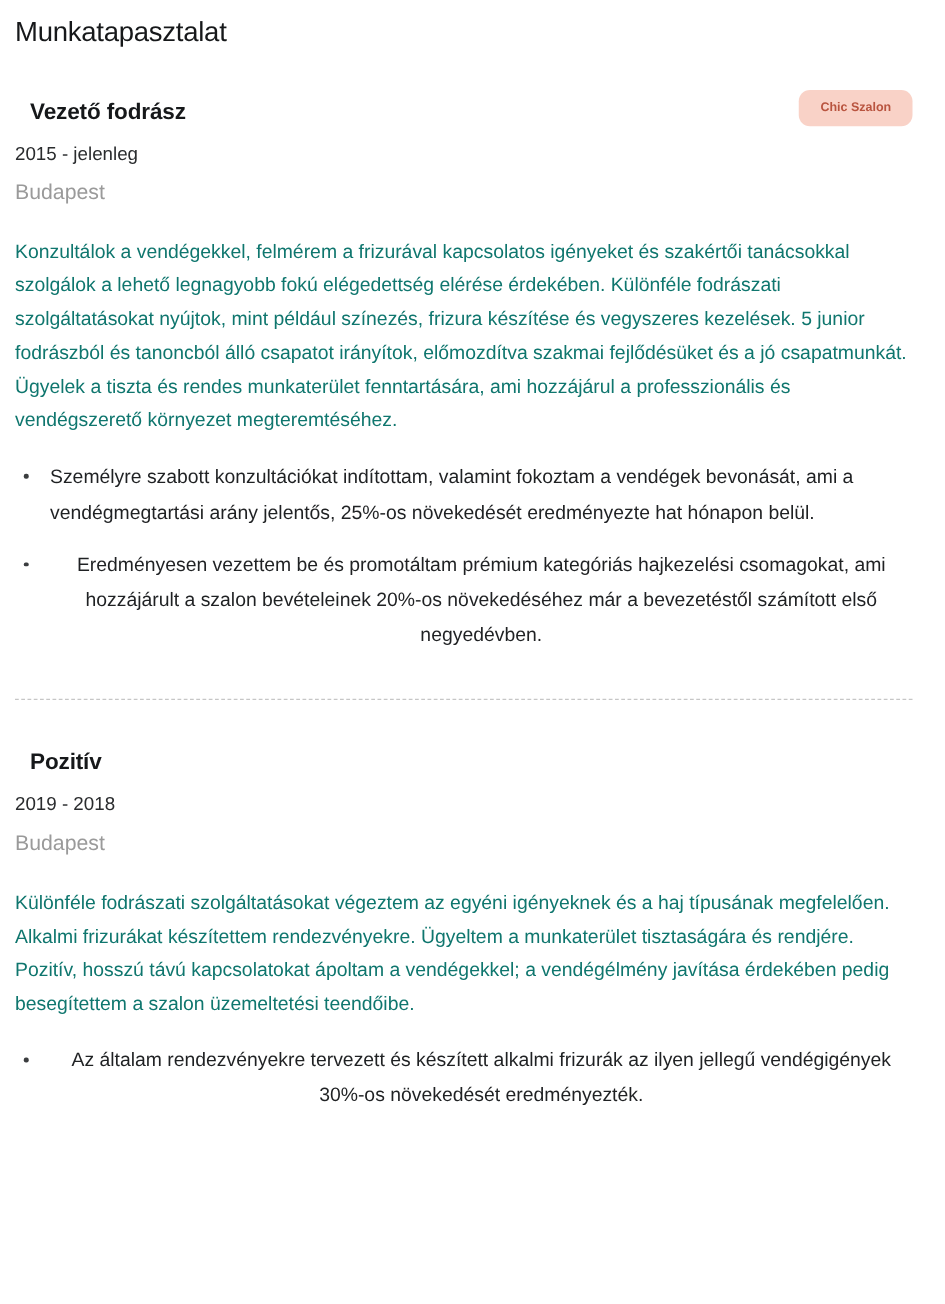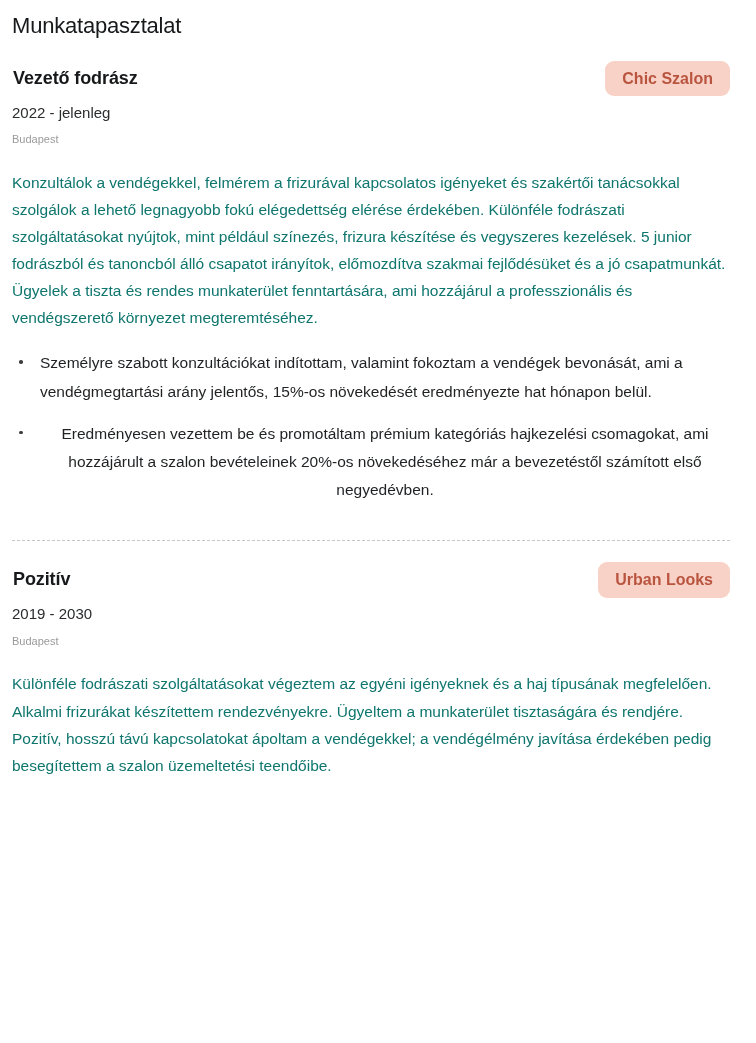--- a/index.html
+++ b/index.html
@@ -39,49 +39,49 @@
   .job-header {
     position: relative;
     min-height: 26px;
   }
 
   .job-title {
     font-size: 18px;
     font-weight: 700;
     color: #16181a;
     letter-spacing: -0.1px;
-    margin: 1px;
+    margin: 12px;
     line-height: 1.3;
     padding-right: 160px;
   }
 
   .company-badge {
     position: absolute;
     top: -6px;
     right: 0;
     background: #f9d2c7;
     color: #b9543f;
-    font-size: 16px;
+    font-size: 10px;
     font-weight: 600;
     padding: 9px 17px;
     border-radius: 9px;
     white-space: nowrap;
     line-height: 1.1;
   }
 
   .job-dates {
     font-size: 15px;
     color: #2a2c2e;
     margin: 0;
     padding-top: 10px;
     line-height: 1.35;
   }
 
   .job-location {
-    font-size: 11px;
+    font-size: 17px;
     color: #9a9a9a;
     margin: 0;
     padding-top: 9px;
     line-height: 1.35;
   }
 
   .job-description {
     font-size: 15.5px;
     color: #0f766e;
     line-height: 1.75;
@@ -128,36 +128,36 @@
 
 <section class="resume-section">
 
   <h1 class="section-title">Munkatapasztalat</h1>
 
   <article class="job-entry">
     <div class="job-header">
       <h2 class="job-title">Vezető fodrász</h2>
       <span class="company-badge">Chic Szalon</span>
     </div>
-    <p class="job-dates">2022 - jelenleg</p>
+    <p class="job-dates">2015 - jelenleg</p>
     <p class="job-location">Budapest</p>
     <p class="job-description">Konzultálok a vendégekkel, felmérem a frizurával kapcsolatos igényeket és szakértői tanácsokkal szolgálok a lehető legnagyobb fokú elégedettség elérése érdekében. Különféle fodrászati szolgáltatásokat nyújtok, mint például színezés, frizura készítése és vegyszeres kezelések. 5 junior fodrászból és tanoncból álló csapatot irányítok, előmozdítva szakmai fejlődésüket és a jó csapatmunkát. Ügyelek a tiszta és rendes munkaterület fenntartására, ami hozzájárul a professzionális és vendégszerető környezet megteremtéséhez.</p>
     <ul class="highlights">
-      <li class="highlight-item">Személyre szabott konzultációkat indítottam, valamint fokoztam a vendégek bevonását, ami a vendégmegtartási arány jelentős, 15%-os növekedését eredményezte hat hónapon belül.</li>
+      <li class="highlight-item">Személyre szabott konzultációkat indítottam, valamint fokoztam a vendégek bevonását, ami a vendégmegtartási arány jelentős, 25%-os növekedését eredményezte hat hónapon belül.</li>
       <li class="highlight-item">Eredményesen vezettem be és promotáltam prémium kategóriás hajkezelési csomagokat, ami hozzájárult a szalon bevételeinek 20%-os növekedéséhez már a bevezetéstől számított első negyedévben.</li>
     </ul>
   </article>
 
   <hr class="entry-divider">
 
   <article class="job-entry">
     <div class="job-header">
       <h2 class="job-title">Pozitív</h2>
-      <span class="company-badge">Urban Looks</span>
     </div>
-    <p class="job-dates">2019 - 2030</p>
+    <p class="job-dates">2019 - 2018</p>
     <p class="job-location">Budapest</p>
     <p class="job-description">Különféle fodrászati szolgáltatásokat végeztem az egyéni igényeknek és a haj típusának megfelelően. Alkalmi frizurákat készítettem rendezvényekre. Ügyeltem a munkaterület tisztaságára és rendjére. Pozitív, hosszú távú kapcsolatokat ápoltam a vendégekkel; a vendégélmény javítása érdekében pedig besegítettem a szalon üzemeltetési teendőibe.</p>
     <ul class="highlights">
+      <li class="highlight-item">Az általam rendezvényekre tervezett és készített alkalmi frizurák az ilyen jellegű vendégigények 30%-os növekedését eredményezték.</li>
     </ul>
   </article>
 
 </section>
 
 </body></html>

